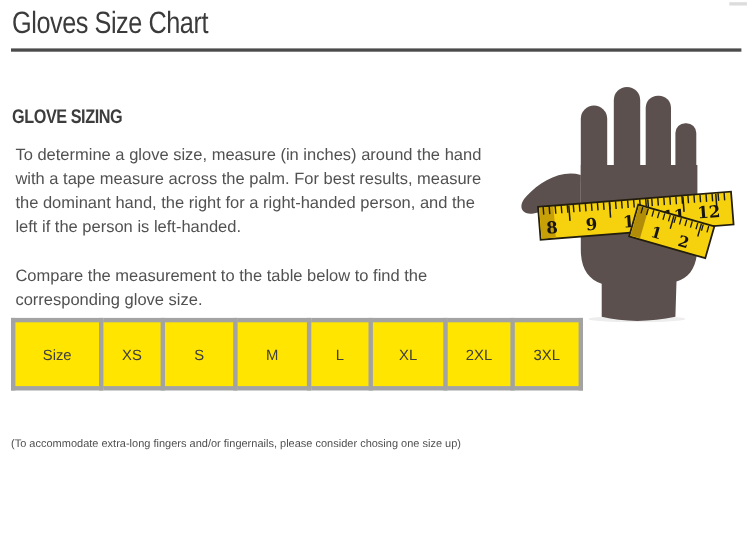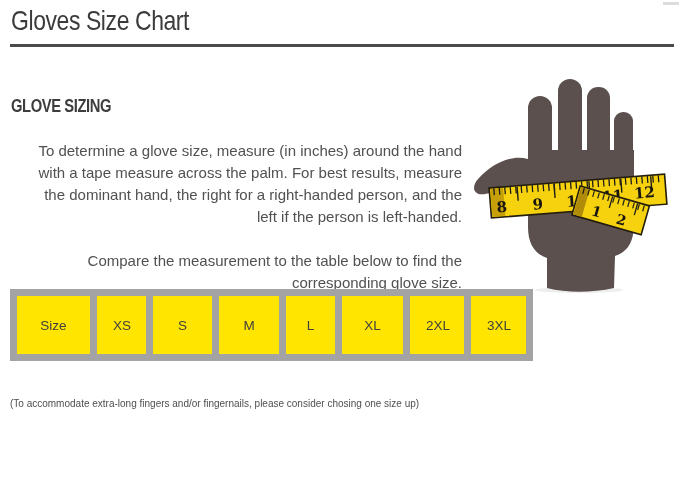--- a/index.html
+++ b/index.html
@@ -20,32 +20,32 @@
     background:#4b4b4b;border:none;margin:0;
   }
   .corner-artifact{
     position:absolute;right:3px;top:2px;width:16px;height:3px;background:#dcdcdc;
   }
   .section-heading{
     position:absolute;left:11px;top:96px;margin:0;
     font-size:18px;font-weight:bold;color:#3d3d3d;white-space:nowrap;
   }
   .body-text{
-    position:absolute;left:10px;width:438px;margin:14px;
-    font-size:15px;line-height:22px;color:#515151;text-align:right;
+    position:absolute;left:10px;width:438px;margin:4px;
+    font-size:15px;line-height:22px;color:#515151;
   }
   .para1{top:126px;}
   .para2{top:236px;}
 
   table.size-table{
     position:absolute;left:10px;top:289px;
     border-collapse:collapse;table-layout:fixed;width:516px;
   }
   table.size-table th, table.size-table td{
-    border:7px solid #a3a3a3;vertical-align:middle;
+    border:4px solid #a3a3a3;vertical-align:middle;
     padding:16px;font-weight:normal;
   }
   tr.head-row th{height:26px;background:#ffe500;color:#3f3f3f;font-size:13.5px;}
   tr.mens-row  th, tr.womens-row th{background:#ffe500;color:#434334;font-size:13.5px;}
   tr.mens-row  td, tr.womens-row td{background:#ffffff;color:#5e5e5e;font-size:13px;}
   tr.mens-row  th, tr.mens-row td{height:37px;}
   tr.womens-row th, tr.womens-row td{height:40px;}
 
   .footnote{
     position:absolute;left:10px;top:398px;margin:0;

